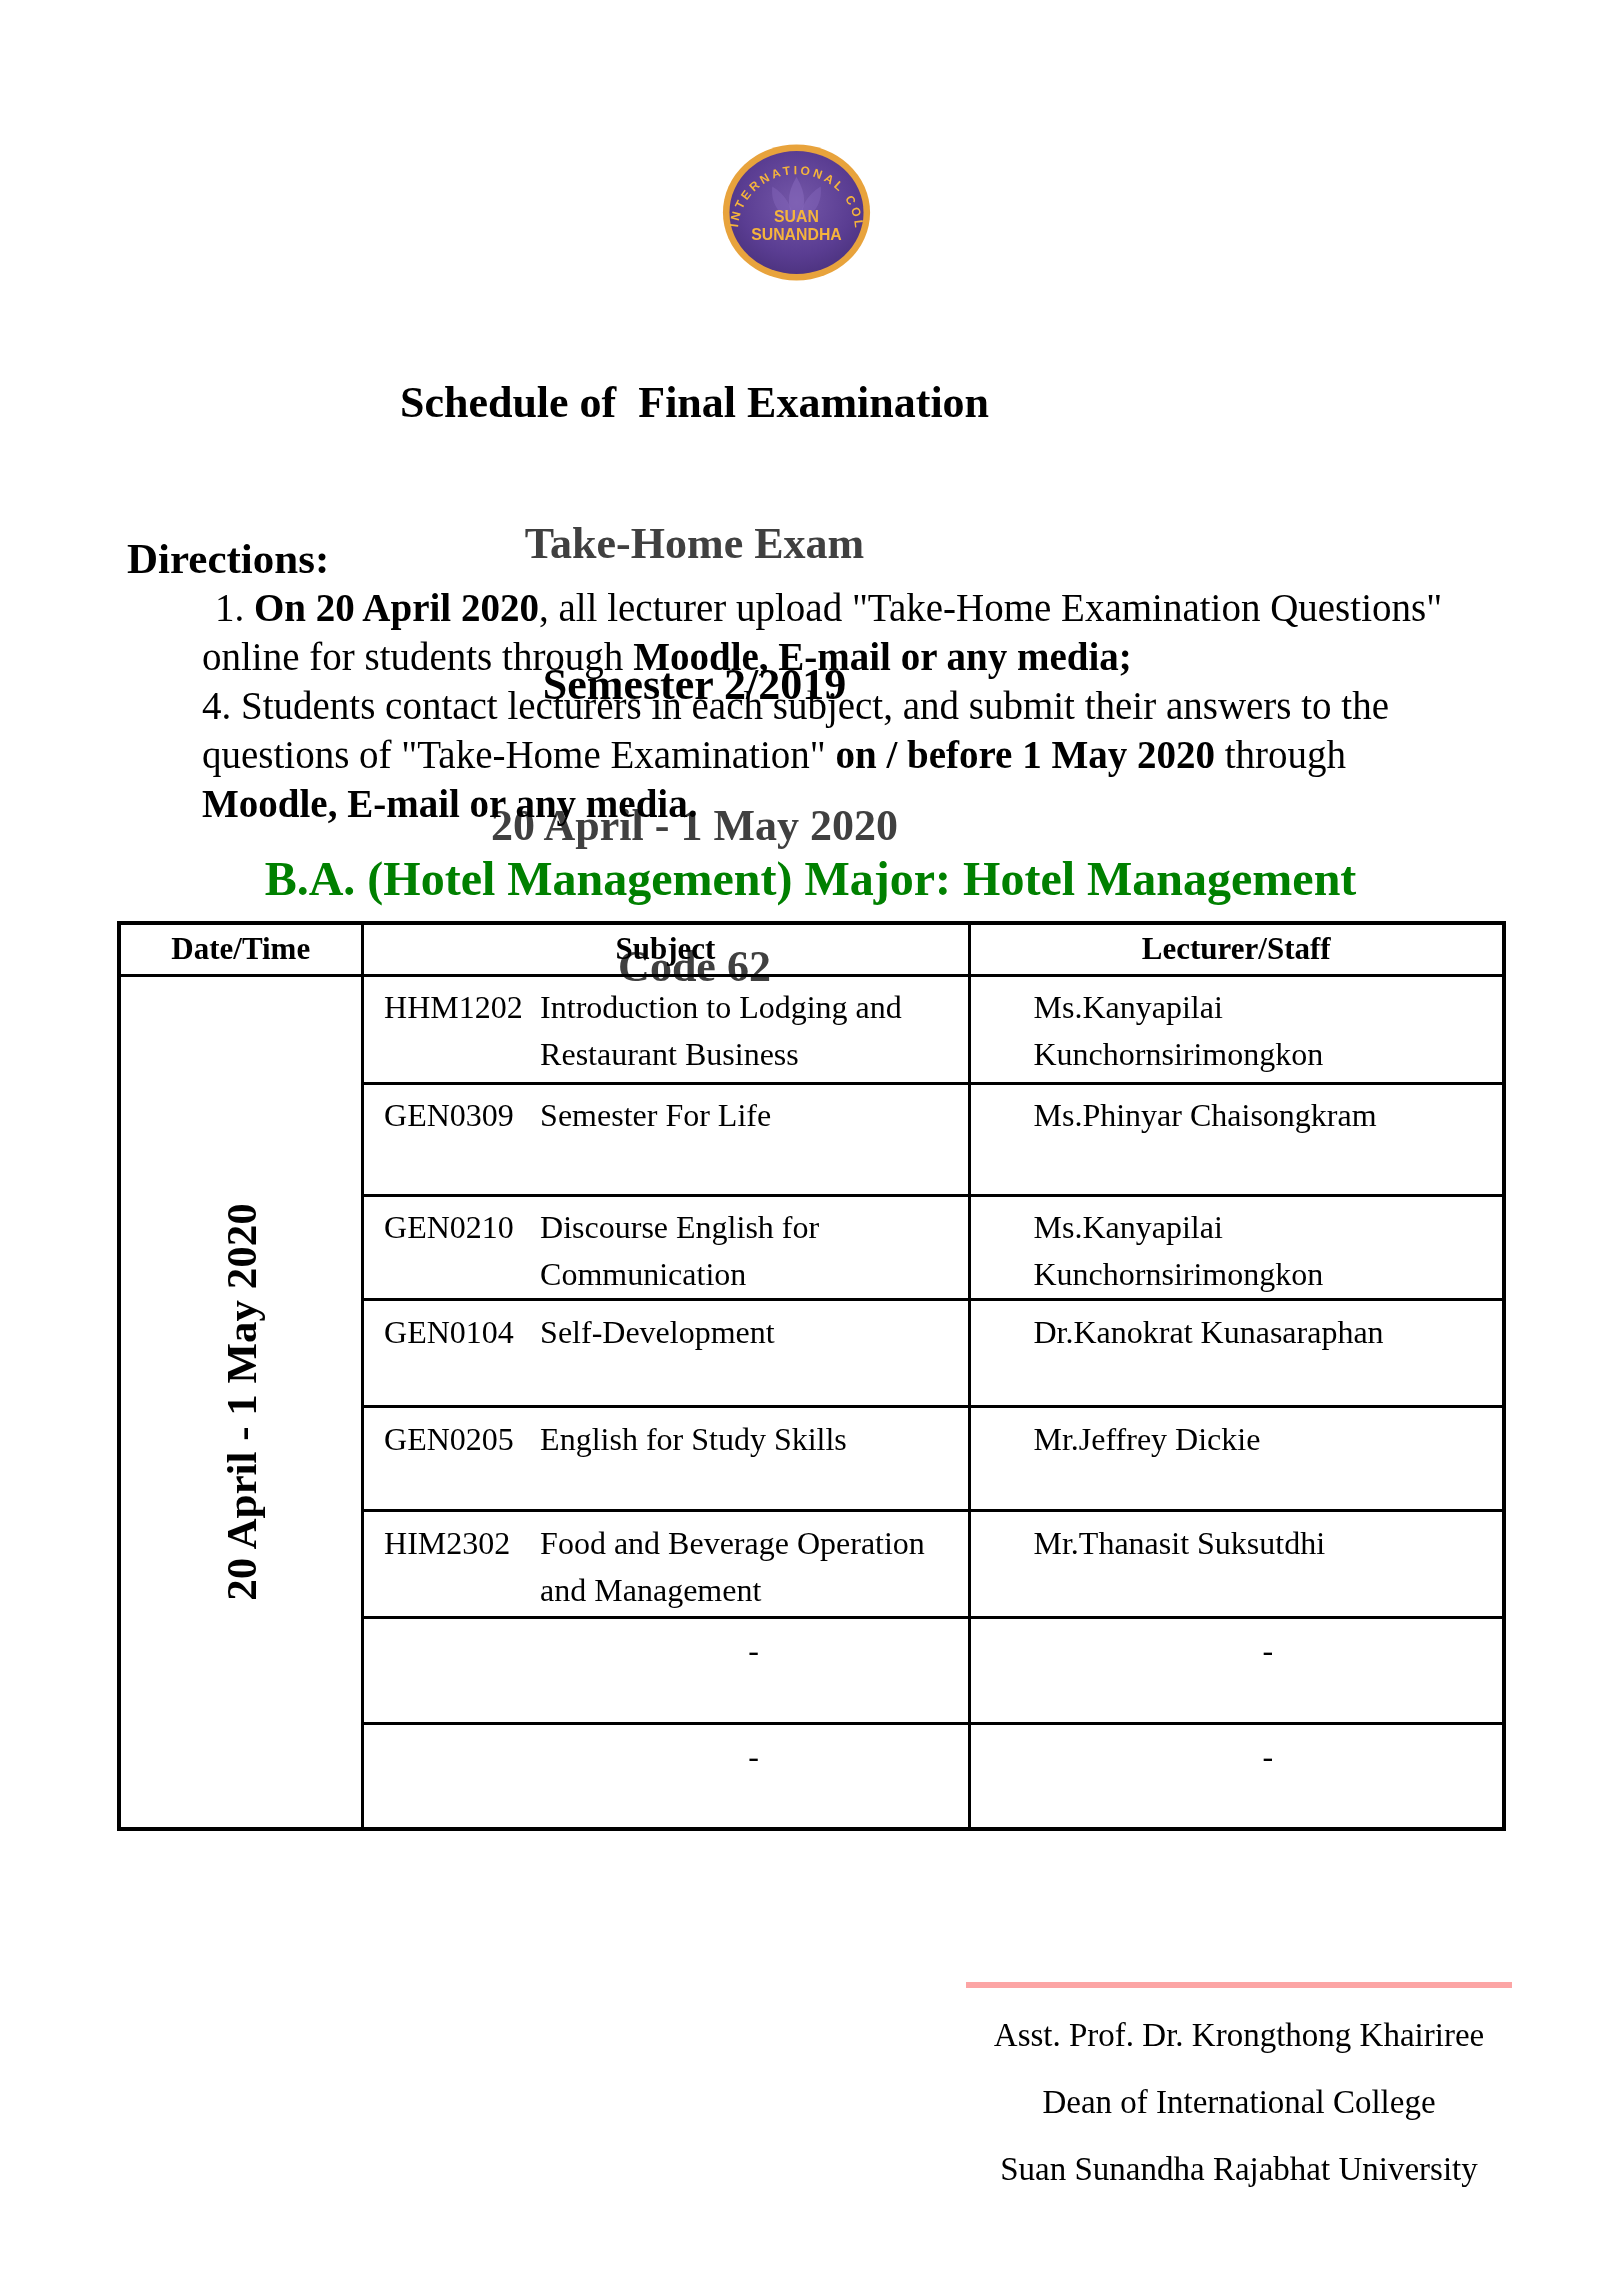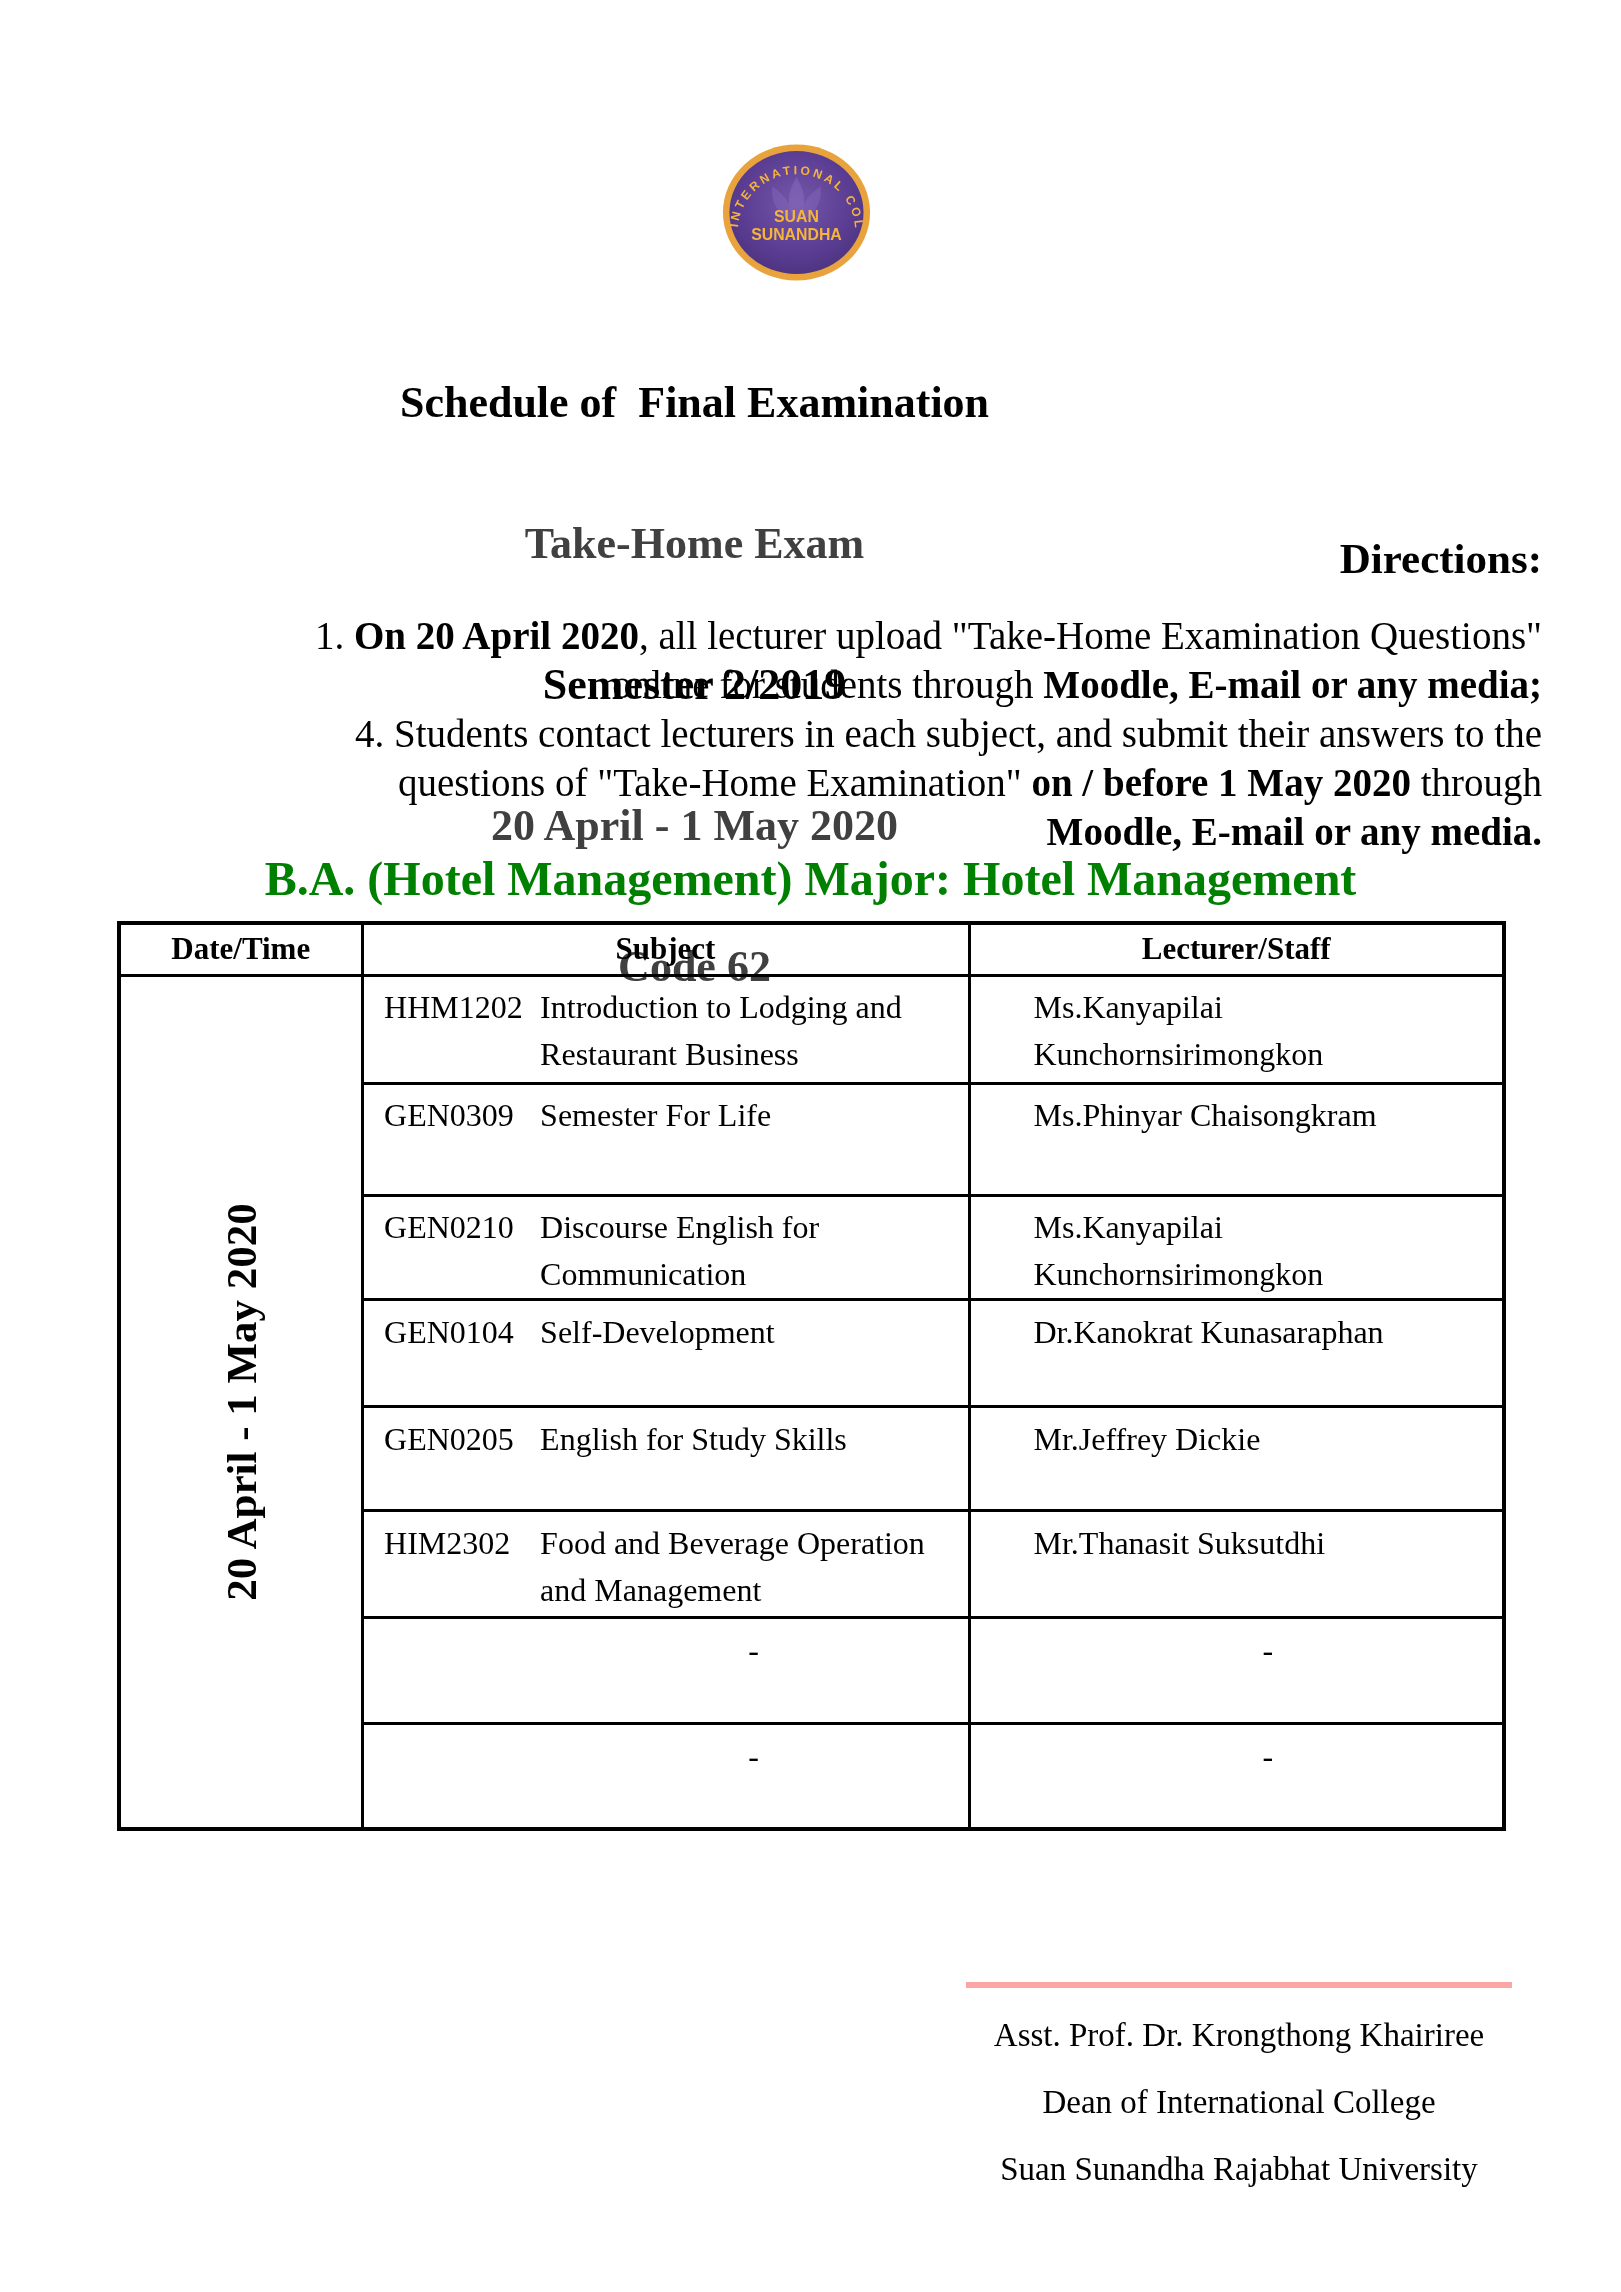--- a/index.html
+++ b/index.html
@@ -10,24 +10,24 @@
   .logo{position:absolute;left:722px;top:143px;width:149px;height:139px;}
   .logo svg text{font-family:"Liberation Sans", sans-serif;}
 
   
   .titles{position:absolute;left:0;top:285px;width:1389px;text-align:center;
           font-weight:bold;font-size:44px;line-height:47px;white-space:pre;}
   .t-red{color:#404040;}
   .t-blue{color:#404040;}
 
   
-  .directions{position:absolute;left:140px;top:534px;width:1402px;text-align:right;}
+  .directions{position:absolute;left:127px;top:534px;width:1402px;}
   .dir-heading{font-size:43px;font-weight:bold;line-height:49px;}
   .dir-line{font-size:39px;line-height:49px;}
-  .ind1{margin-left:88px;margin-top:28px;}
+  .ind1{margin-left:88px;}
   .ind2{margin-left:75px;}
 
   
   .major{position:absolute;left:0;top:851px;width:1621px;text-align:center;
          font-size:48px;font-weight:bold;color:#008000;}
 
   
   table.exam{position:absolute;left:117px;top:921px;width:1385px;
              border-collapse:collapse;table-layout:fixed;}
   table.exam,table.exam th,table.exam td{border:3.9px solid #000;}

